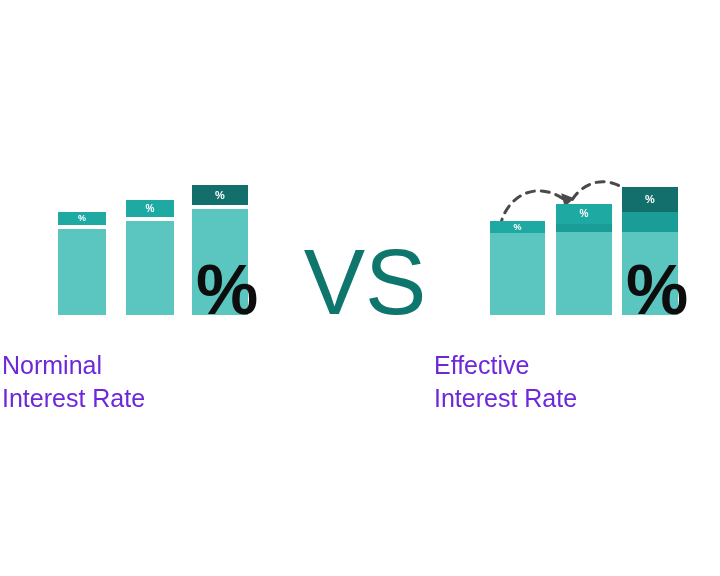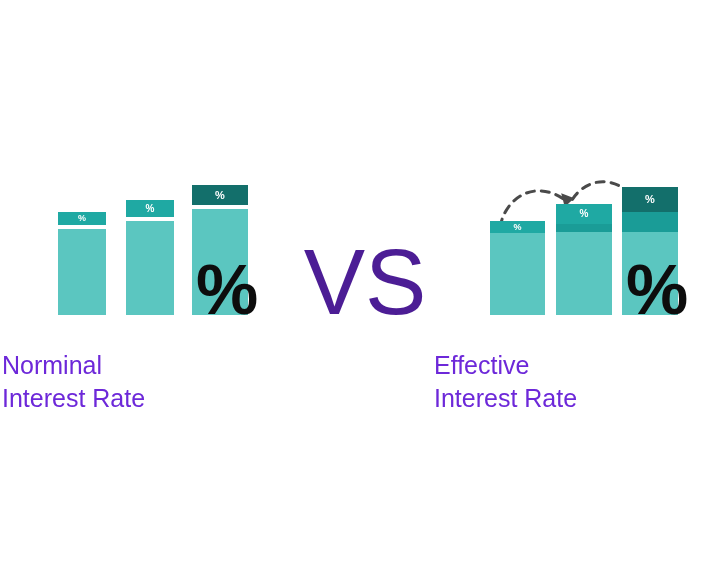--- a/index.html
+++ b/index.html
@@ -53,21 +53,21 @@
   .vs-mark {
     position: absolute;
     left: 300px;
     top: 236px;
     width: 130px;
     text-align: center;
     font-family: "Liberation Sans", sans-serif;
     font-weight: 400;
     font-size: 92px;
     line-height: 1;
-    color: #4c1d95;
+    color: #0f766e;
     letter-spacing: 0px;
   }
 
   
   .caption {
     position: absolute;
     width: 300px;
     text-align: left;
     font-family: "Liberation Sans", sans-serif;
     font-size: 25px;

